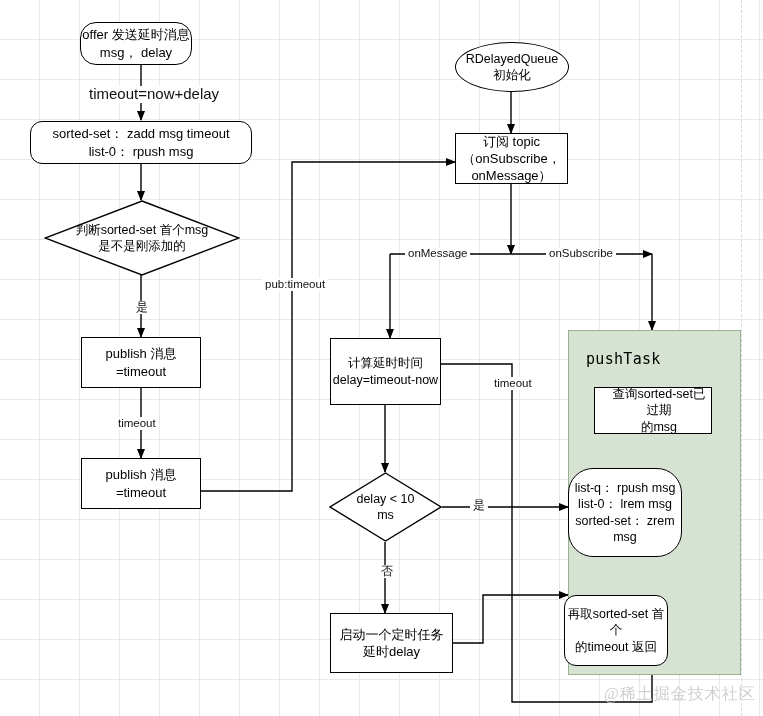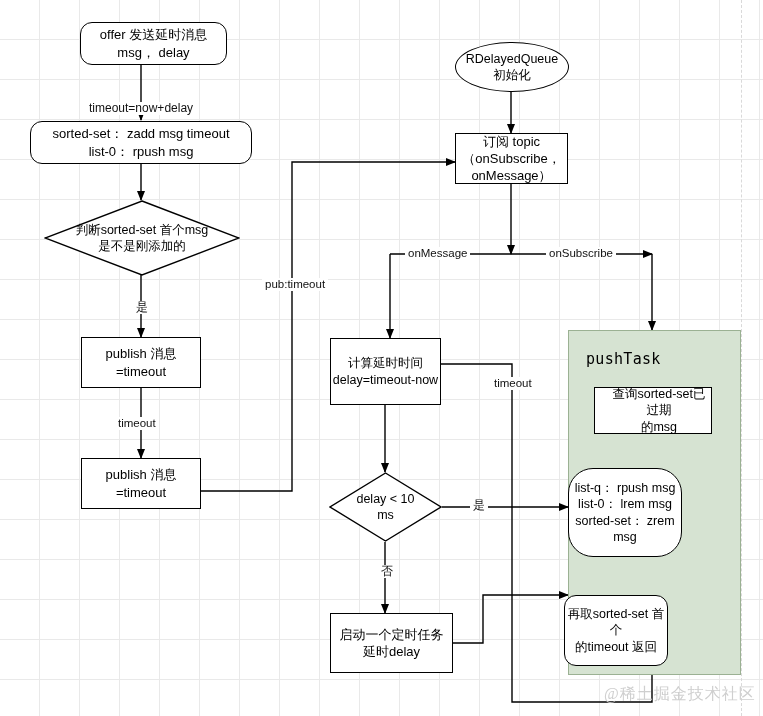--- a/index.html
+++ b/index.html
@@ -129,21 +129,21 @@
       <path d="M453,643 L483,643 L483,595 L568,595"></path>
 
       <path d="M652,434 L652,468"></path>
 
       <path d="M652,557 L652,595"></path>
 
       <path d="M652,666 L652,702 L512,702 L512,364 L430,364"></path>
     </g>
   </svg>
 
-  <div class="node rounded" style="left:80px;top:22px;width:147px;height:43px;font-size:13px;">offer 发送延时消息
+  <div class="node rounded" style="left:80px;top:22px;width:112px;height:43px;font-size:13px;border-radius:16px;">offer 发送延时消息
 msg， delay</div>
 
   <div class="node rounded" style="left:30px;top:121px;width:222px;height:43px;font-size:13px;">sorted-set： zadd msg timeout
 list-0： rpush msg</div>
 
   <div class="node diamond" style="left:44px;top:200px;width:196px;height:76px;font-size:12.5px;">
     <svg class="dshape" viewBox="0 0 196 76" preserveAspectRatio="none">
       <polygon points="98,1 195,38 98,75 1,38" fill="#ffffff" stroke="#000" stroke-width="1.4" vector-effect="non-scaling-stroke"></polygon>
     </svg>
     <span class="dtext">判断sorted-set 首个msg
@@ -182,21 +182,21 @@
 的msg</div>
 
   <div class="node rounded" style="left:568px;top:468px;width:114px;height:89px;font-size:12.5px;z-index:3;border-radius:25px;">list-q： rpush msg
 list-0： lrem msg
 sorted-set： zrem
 msg</div>
 
   <div class="node rounded" style="left:564px;top:595px;width:104px;height:71px;font-size:12.5px;z-index:3;">再取sorted-set 首个
 的timeout 返回</div>
 
-  <div class="edge-label" style="left:86px;top:86px;font-size:12px;margin-top:16px;">timeout=now+delay</div>
+  <div class="edge-label" style="left:86px;top:86px;font-size:15px;">timeout=now+delay</div>
 
   <div class="edge-label" style="left:133px;top:301px;font-size:12px;">是</div>
 
   <div class="edge-label" style="left:115px;top:417px;font-size:11.5px;">timeout</div>
 
   <div class="edge-label" style="left:262px;top:278px;font-size:11.5px;">pub:timeout</div>
 
   <div class="edge-label" style="left:405px;top:247px;font-size:11.5px;">onMessage</div>
 
   <div class="edge-label" style="left:546px;top:247px;font-size:11.5px;">onSubscribe</div>

